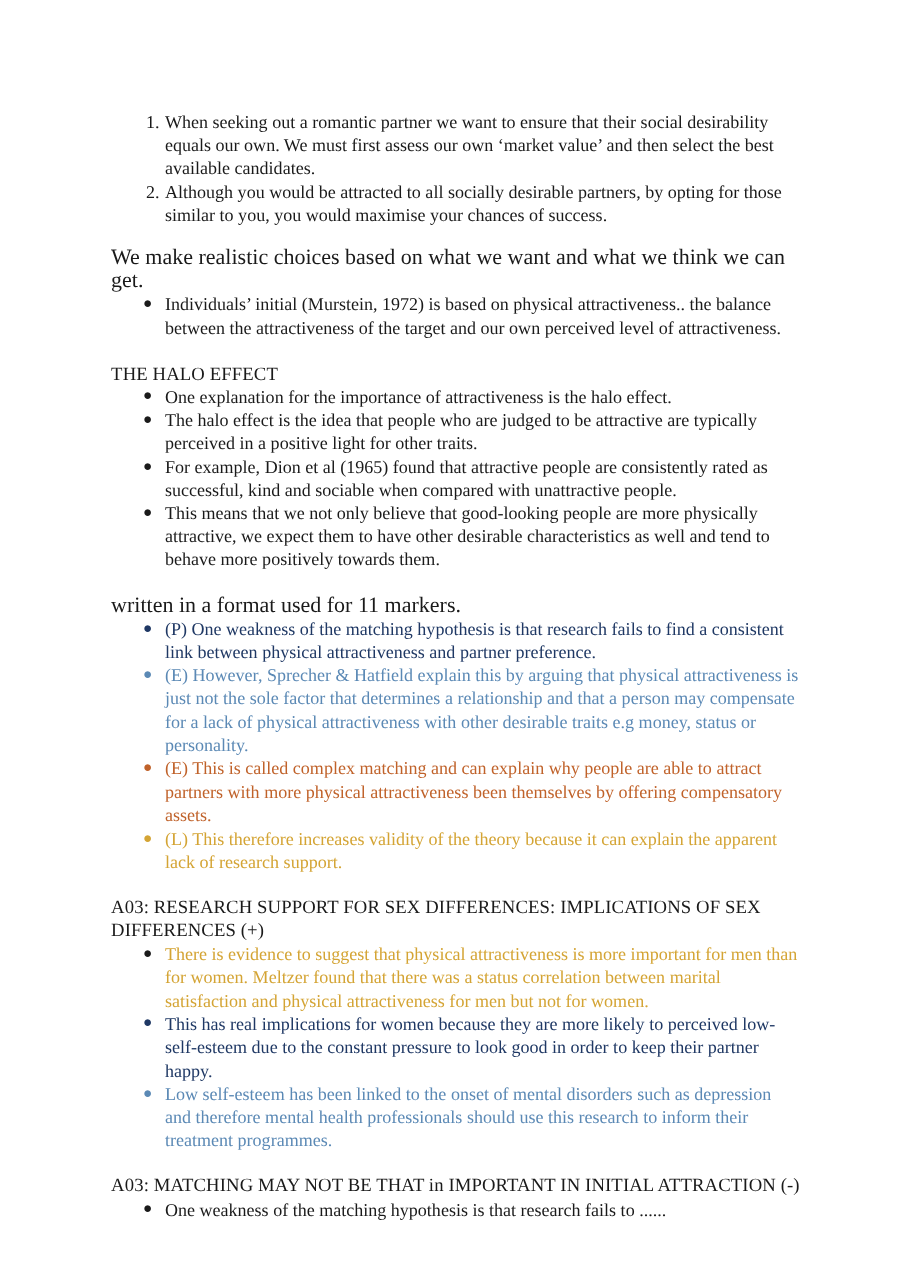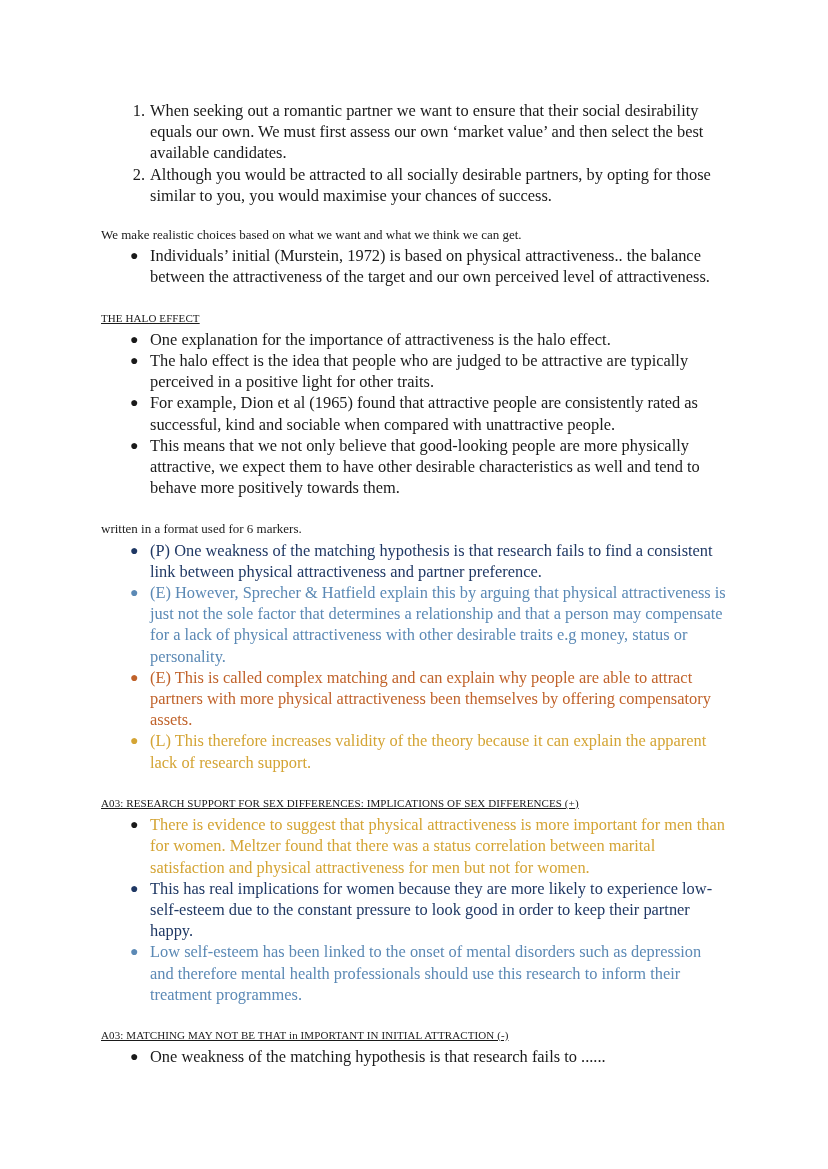--- a/index.html
+++ b/index.html
@@ -47,29 +47,28 @@
     left: 20px;
     top: 0;
     width: 24px;
     text-align: right;
     font-size: 16.4px;
   }
 
   
   p.para {
     margin: 0;
-    font-size: 13px;
+    font-size: 20px;
     line-height: 21.2px;
   }
   p.heading {
     margin: 0;
-    font-size: 11px;
+    font-size: 17px;
     line-height: 21.2px;
     letter-spacing: 0.1px;
-    text-decoration: underline;
   }
 
   
   ul.bullets {
     margin: 0;
     padding: 0;
     list-style: none;
   }
   ul.bullets > li {
     position: relative;
@@ -139,21 +138,21 @@
         <span class="c-black">For example, Dion et al (1965) found that attractive people are consistently rated as successful, kind and sociable when compared with unattractive people.</span>
       </li>
       <li>
         <span class="dot c-black">●</span>
         <span class="c-black">This means that we not only believe that good-looking people are more physically attractive, we expect them to have other desirable characteristics as well and tend to behave more positively towards them.</span>
       </li>
     </ul>
 
     <div class="gap-lg"></div>
 
-    <p class="para">written in a format used for 6 markers.</p>
+    <p class="para">written in a format used for 11 markers.</p>
     <ul class="bullets">
       <li>
         <span class="dot c-navy">●</span>
         <span class="c-navy">(P) One weakness of the matching hypothesis is that research fails to find a consistent link between physical attractiveness and partner preference.</span>
       </li>
       <li>
         <span class="dot c-steel">●</span>
         <span class="c-steel">(E) However, Sprecher &amp; Hatfield explain this by arguing that physical attractiveness is just not the sole factor that determines a relationship and that a person may compensate for a lack of physical attractiveness with other desirable traits e.g money, status or personality.</span>
       </li>
       <li>
@@ -169,21 +168,21 @@
     <div class="gap-lg"></div>
 
     <p class="heading">A03: RESEARCH SUPPORT FOR SEX DIFFERENCES: IMPLICATIONS OF SEX DIFFERENCES (+)</p>
     <ul class="bullets">
       <li>
         <span class="dot c-black">●</span>
         <span class="c-gold"> There is evidence to suggest that physical attractiveness is more important for men than for women. Meltzer found that there was a status correlation between marital satisfaction and physical attractiveness for men but not for women.</span>
       </li>
       <li>
         <span class="dot c-navy">●</span>
-        <span class="c-navy">This has real implications for women because they are more likely to experience low-self-esteem due to the constant pressure to look good in order to keep their partner happy.</span>
+        <span class="c-navy">This has real implications for women because they are more likely to perceived low-self-esteem due to the constant pressure to look good in order to keep their partner happy.</span>
       </li>
       <li>
         <span class="dot c-steel">●</span>
         <span class="c-steel">Low self-esteem has been linked to the onset of mental disorders such as depression and therefore mental health professionals should use this research to inform their treatment programmes.</span>
       </li>
     </ul>
 
     <div class="gap-lg"></div>
 
     <p class="heading">A03: MATCHING MAY NOT BE THAT in IMPORTANT IN INITIAL ATTRACTION (-)</p>

